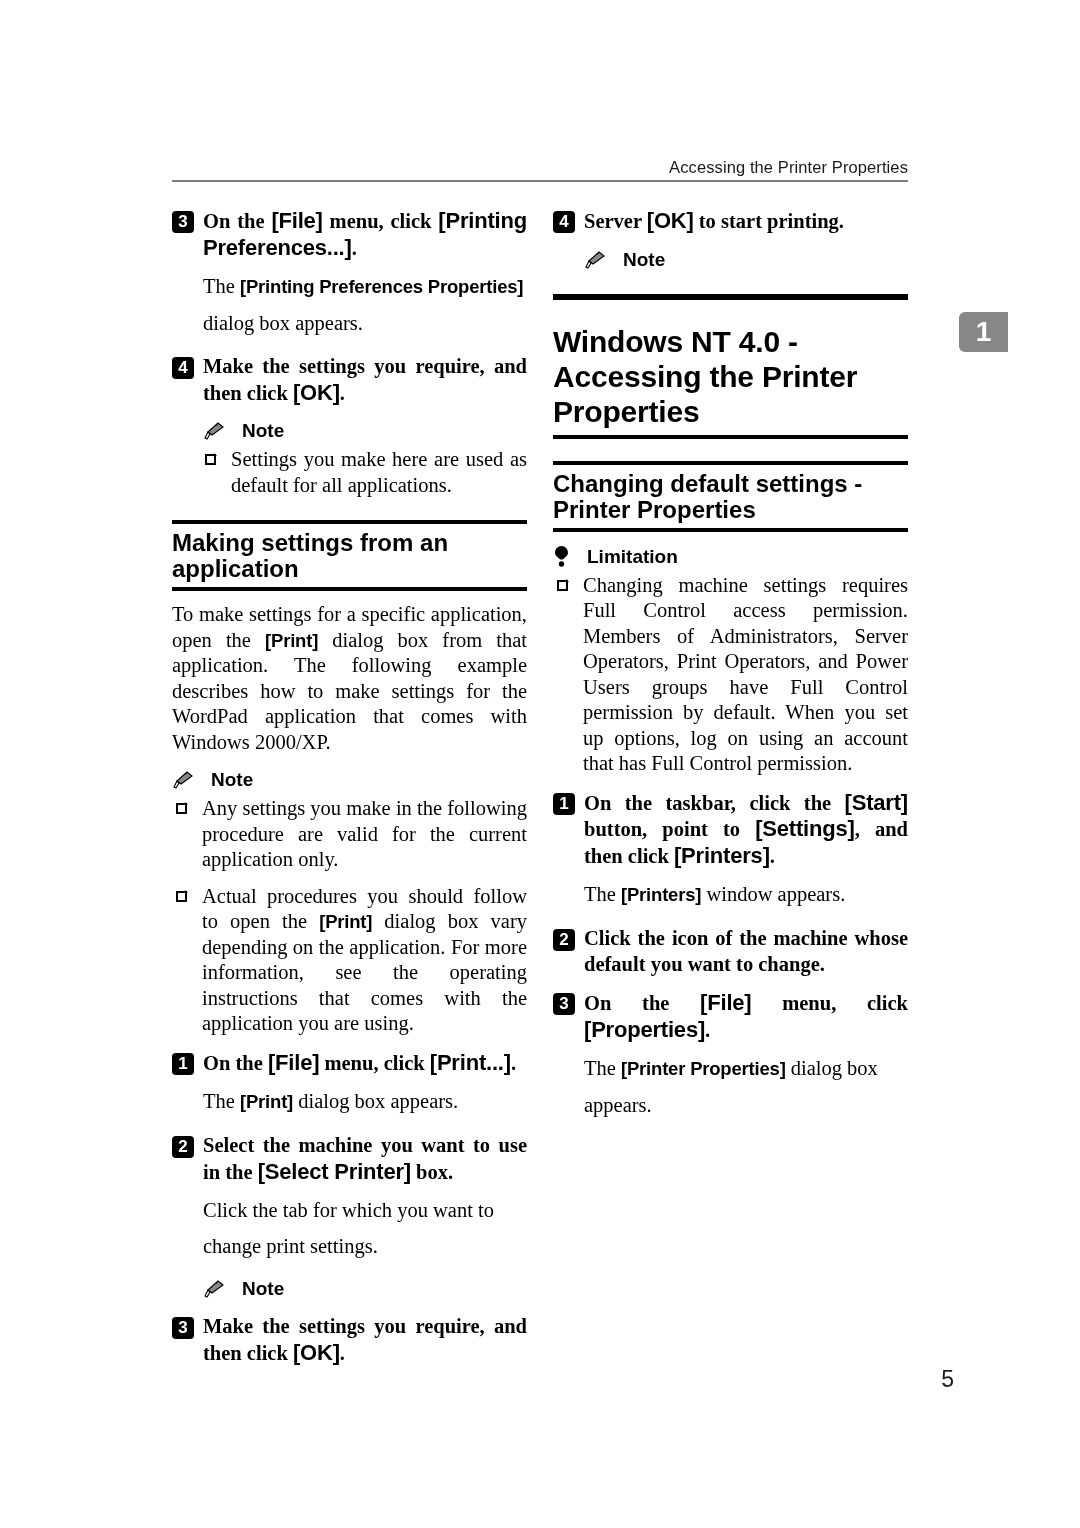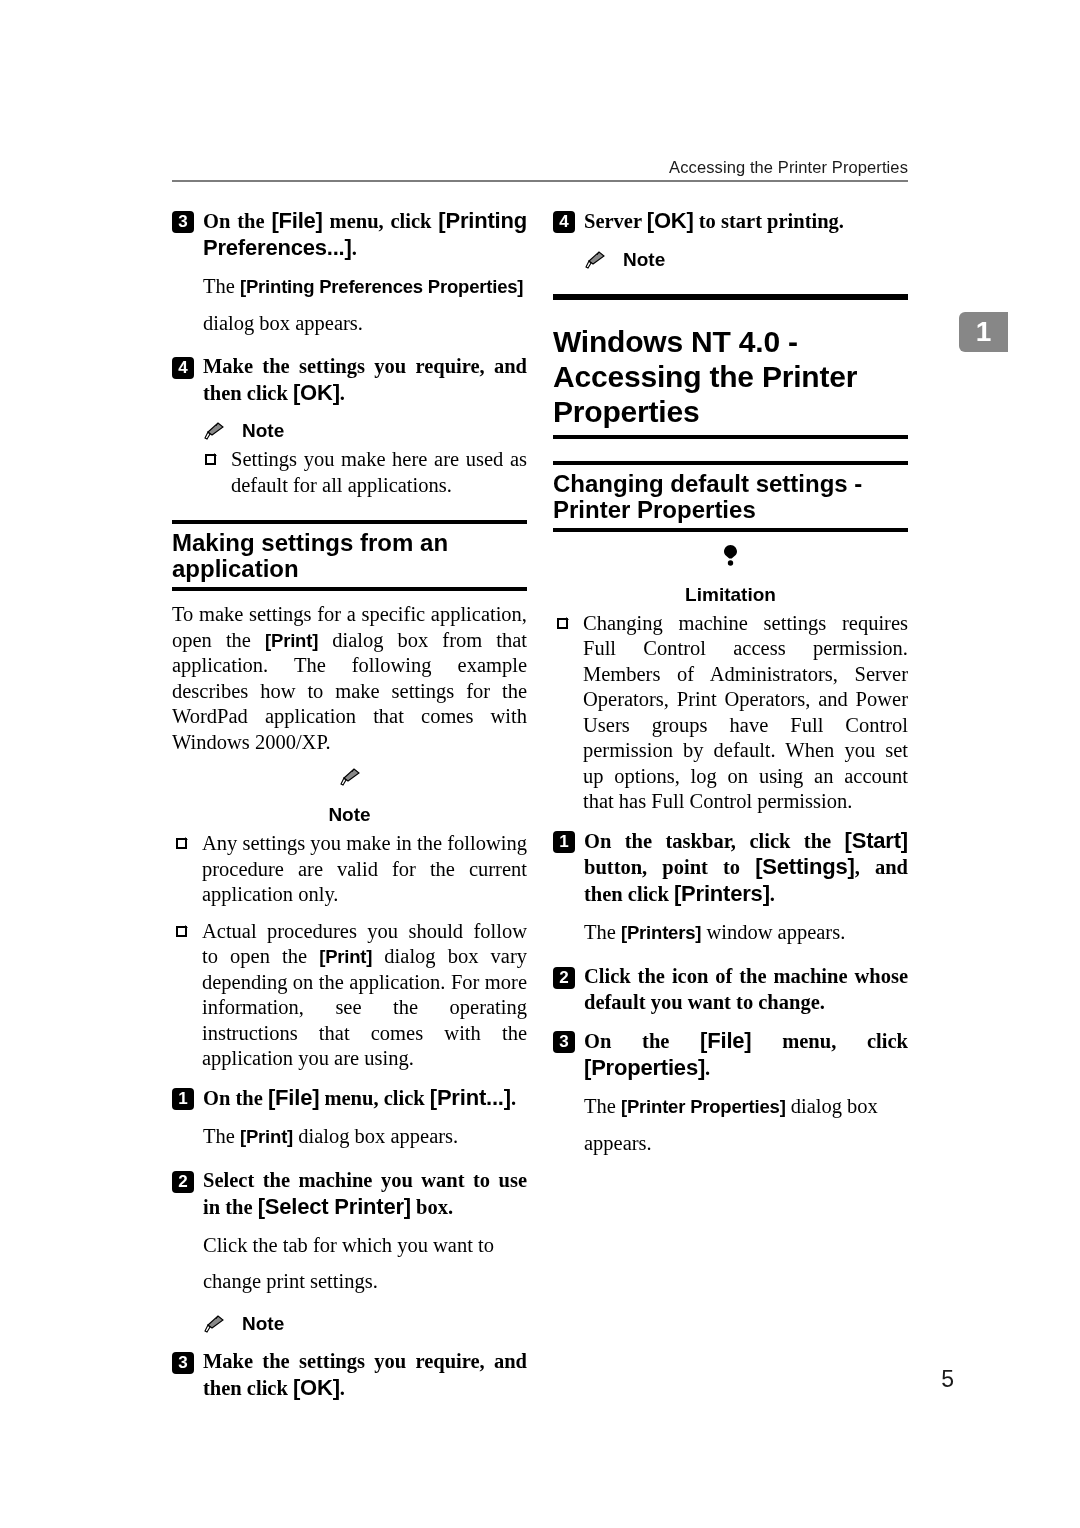--- a/index.html
+++ b/index.html
@@ -122,21 +122,21 @@
     margin-top: 13px;
     margin-left: 31px;
     font-family: "Liberation Sans", "DejaVu Sans", sans-serif;
     font-weight: bold;
     font-size: 19px;
     line-height: 24px;
     display: flex;
     align-items: center;
     gap: 17px;
   }
-  .callout-label.in-col { margin-left: 0px; flex-direction: column; }
+  .callout-label.in-col { margin-left: 0px; }
 
   .icon-note { width: 22px; height: 18px; flex: 0 0 auto; display:block; }
   .icon-limit { width: 17px; height: 21px; flex: 0 0 auto; display:block; }
 
   
   .bullet {
     position: relative;
     padding-left: 28px;
     margin-top: 4px;
     font-size: 20.5px;

